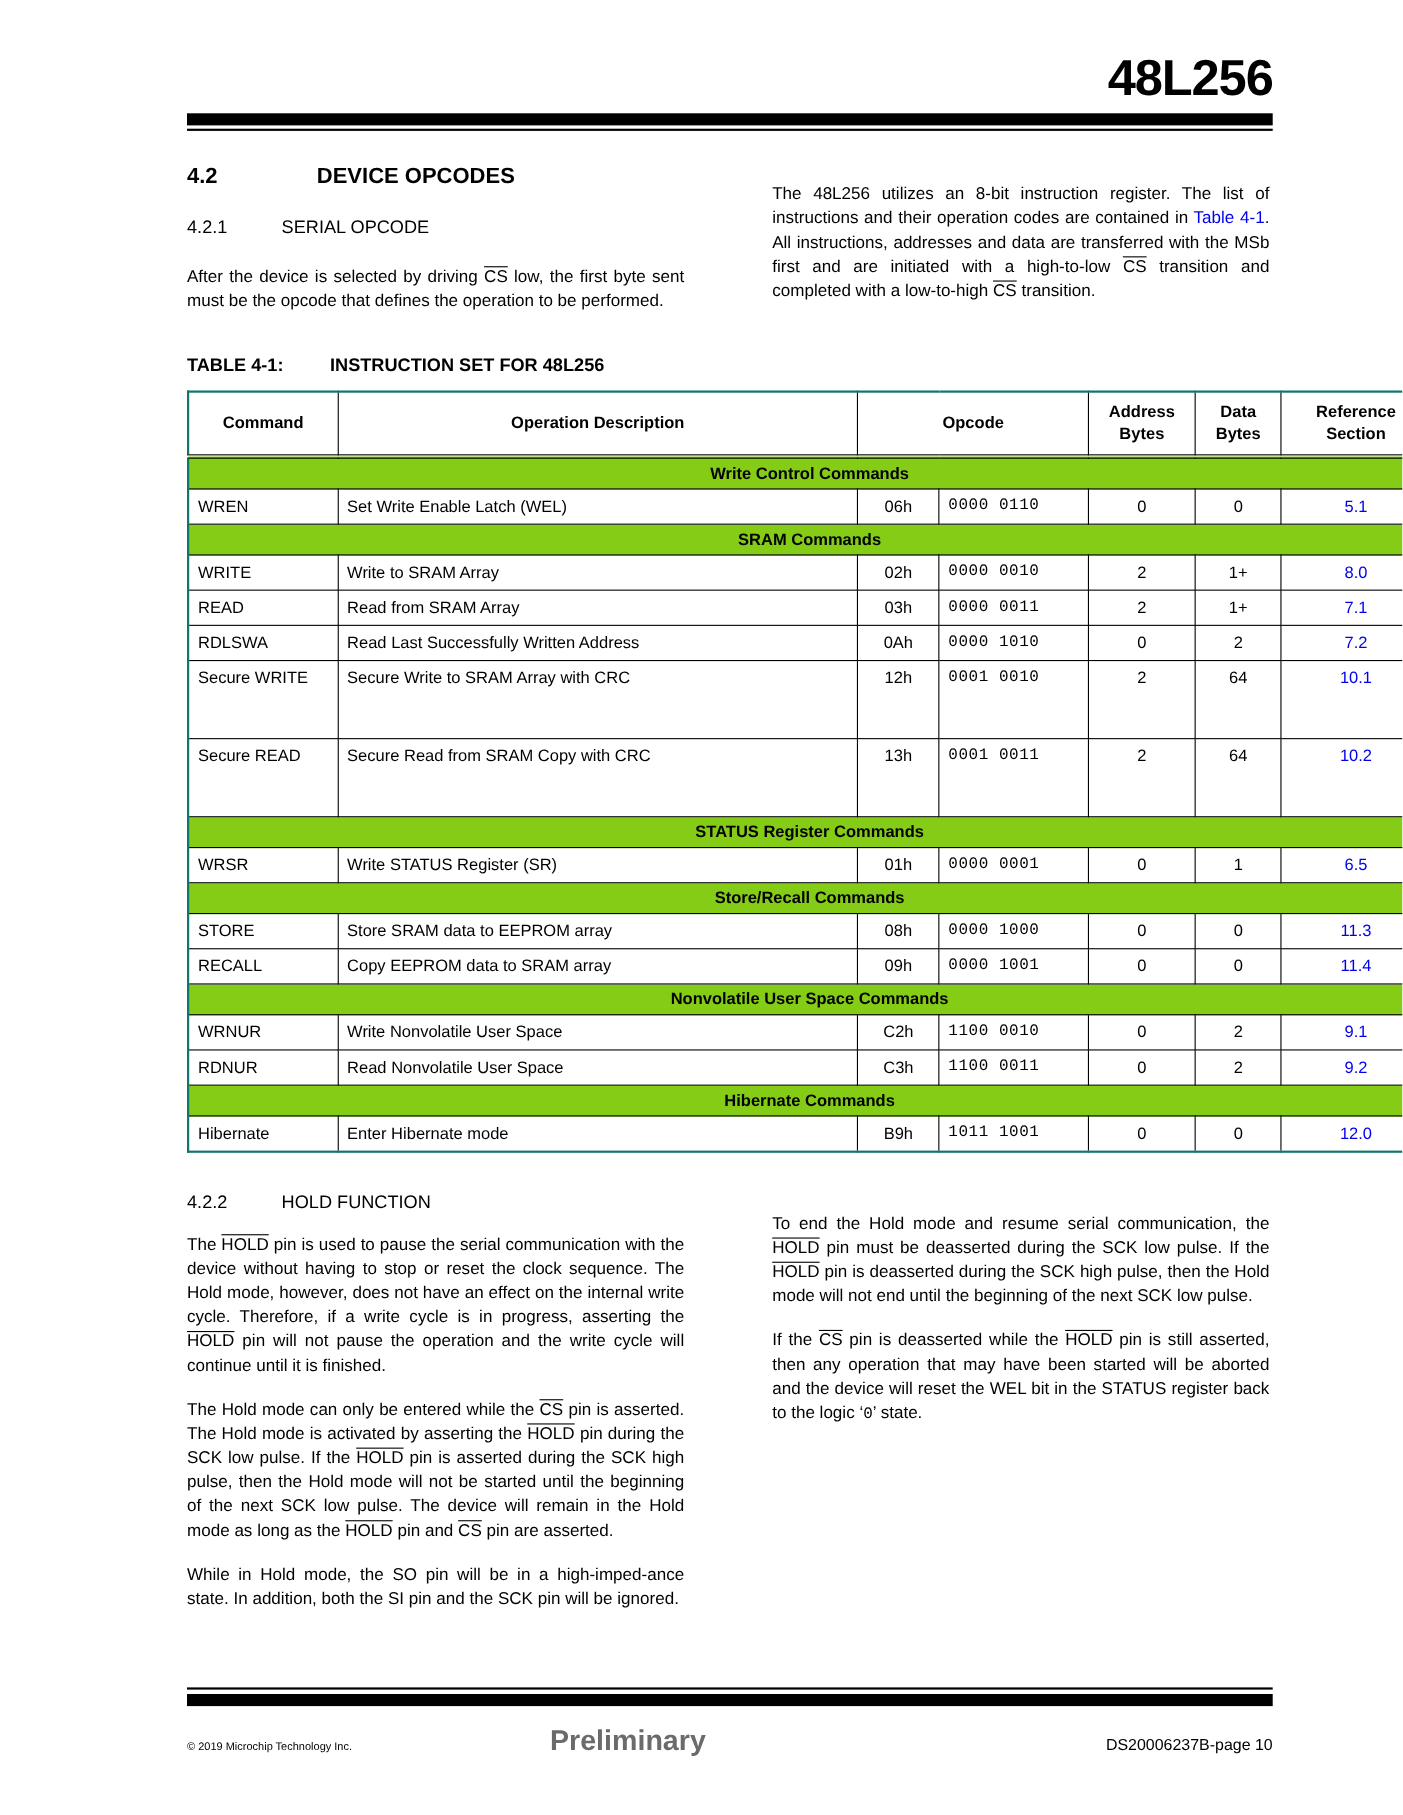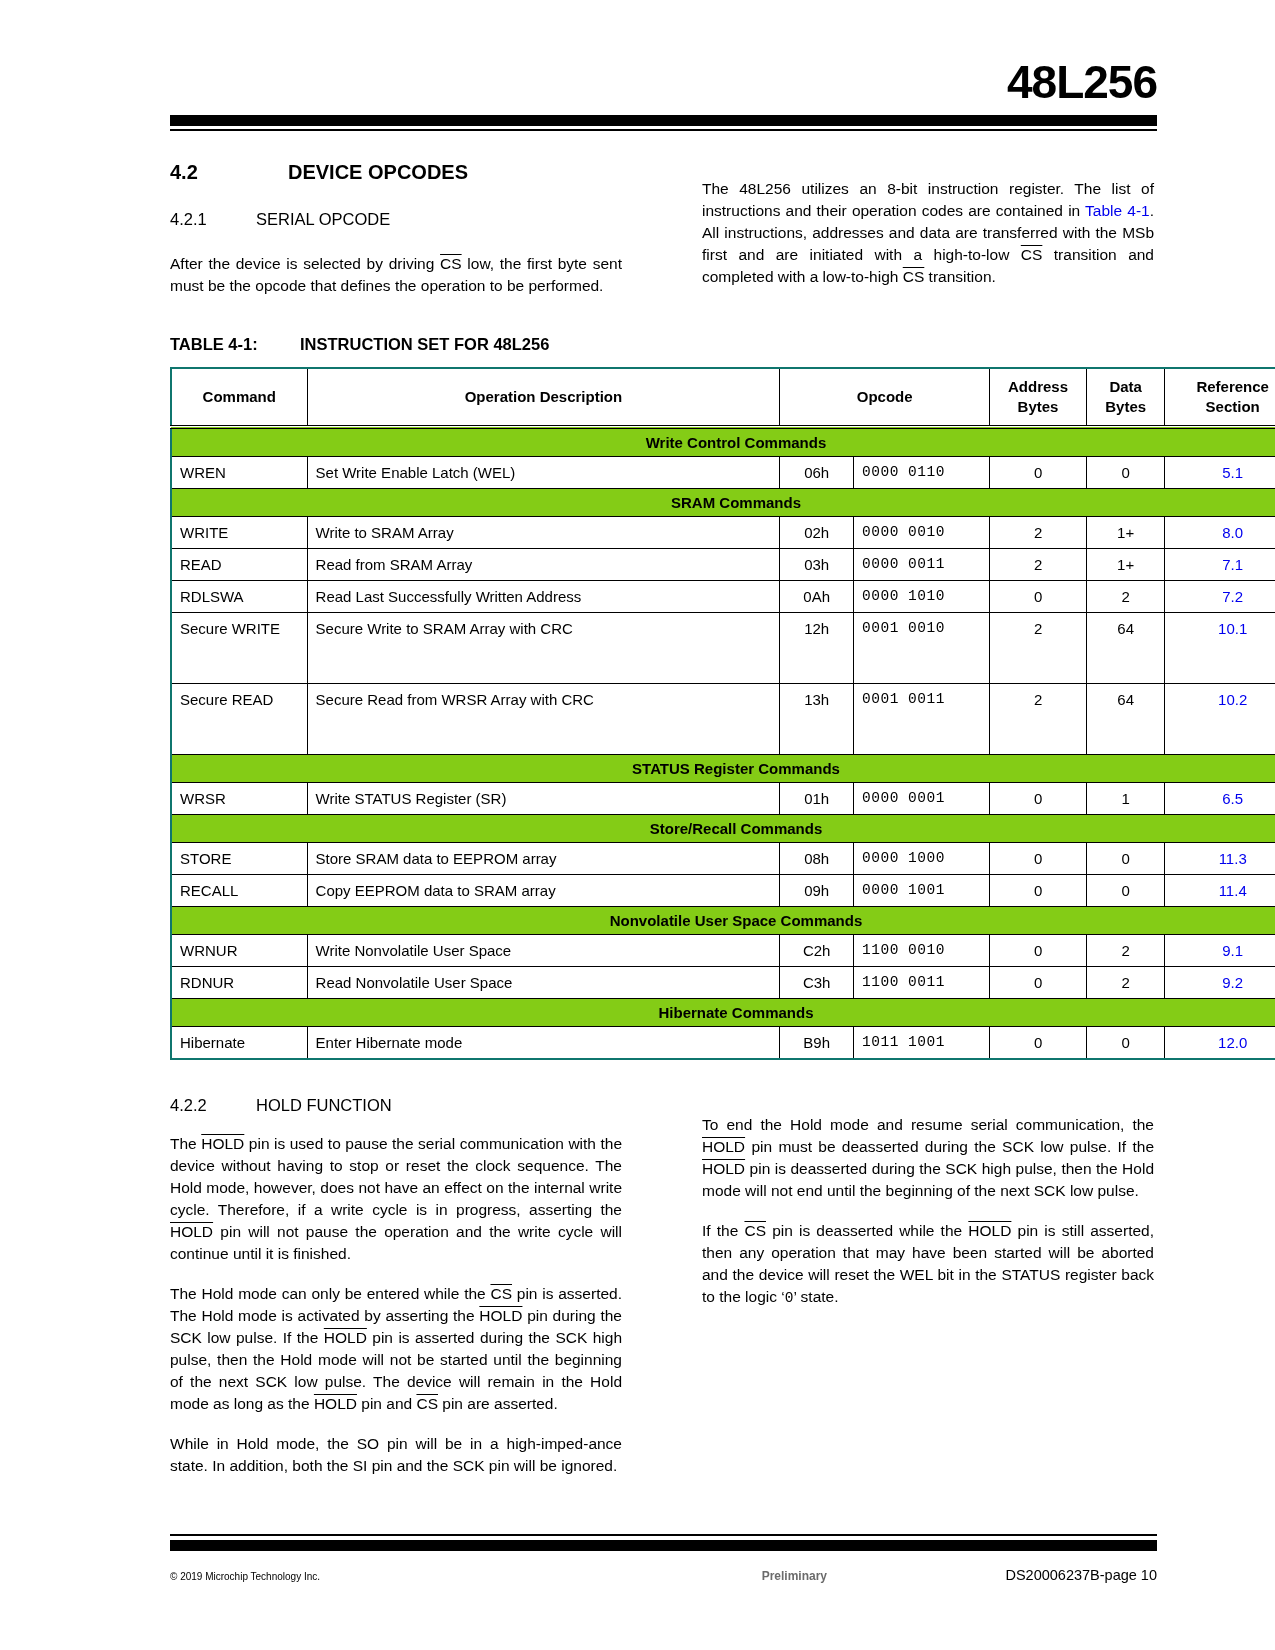--- a/index.html
+++ b/index.html
@@ -5,21 +5,21 @@
   html,body{margin:0;padding:0;background:#fff;}
   #page{
     position:relative;
     width:1275px;height:1650px;
     background:#ffffff;
     font-family:"Liberation Sans",sans-serif;
     color:#000;
     overflow:hidden;
   }
   #content{
-    position:absolute;left:170px;top:16px;width:987px;
+    position:absolute;left:170px;top:4px;width:987px;
   }
   
   .doc-title{
     margin-top:42px;
     font-size:46px;font-weight:bold;letter-spacing:-1px;
     text-align:right;line-height:1.05;
   }
   .rule-thick{height:11px;background:#000;}
   .rule-thin{height:2px;background:#000;}
   .header-rule{margin-top:9px;}
@@ -85,21 +85,21 @@
   .hold-right .rich > p.body:first-child{margin-top:0;}
   
   .footer{
     position:absolute;left:170px;width:987px;top:1534px;
   }
   .footer .rule-thick{margin-top:4px;}
   .footer-row{
     display:flex;align-items:baseline;margin-top:16px;
   }
   .footer-left{font-size:10px;width:330px;flex:none;text-align:left;}
-  .footer-center{font-size:12px;font-weight:bold;color:#6b6b6b;flex:1;text-align:right;}
+  .footer-center{font-size:26px;font-weight:bold;color:#6b6b6b;flex:1;text-align:left;}
   .footer-right{font-size:14.5px;width:330px;flex:none;text-align:right;}
 </style>
 </head>
 <body>
 
 <div id="page">
   <div id="content">
 
     <div class="doc-title">48L256</div>
 
@@ -201,21 +201,21 @@
               <td>Secure WRITE</td>
               <td>Secure Write to SRAM Array with CRC</td>
               <td class="hex">12h</td>
               <td class="bin">0001 0010</td>
               <td class="c">2</td>
               <td class="c">64</td>
               <td class="ref">10.1</td>
             </tr>
             <tr class="tall">
               <td>Secure READ</td>
-              <td>Secure Read from WRSR Array with CRC</td>
+              <td>Secure Read from SRAM Copy with CRC</td>
               <td class="hex">13h</td>
               <td class="bin">0001 0011</td>
               <td class="c">2</td>
               <td class="c">64</td>
               <td class="ref">10.2</td>
             </tr>
             <tr class="group-row">
               <td colspan="7">STATUS Register Commands</td>
             </tr>
             <tr>

